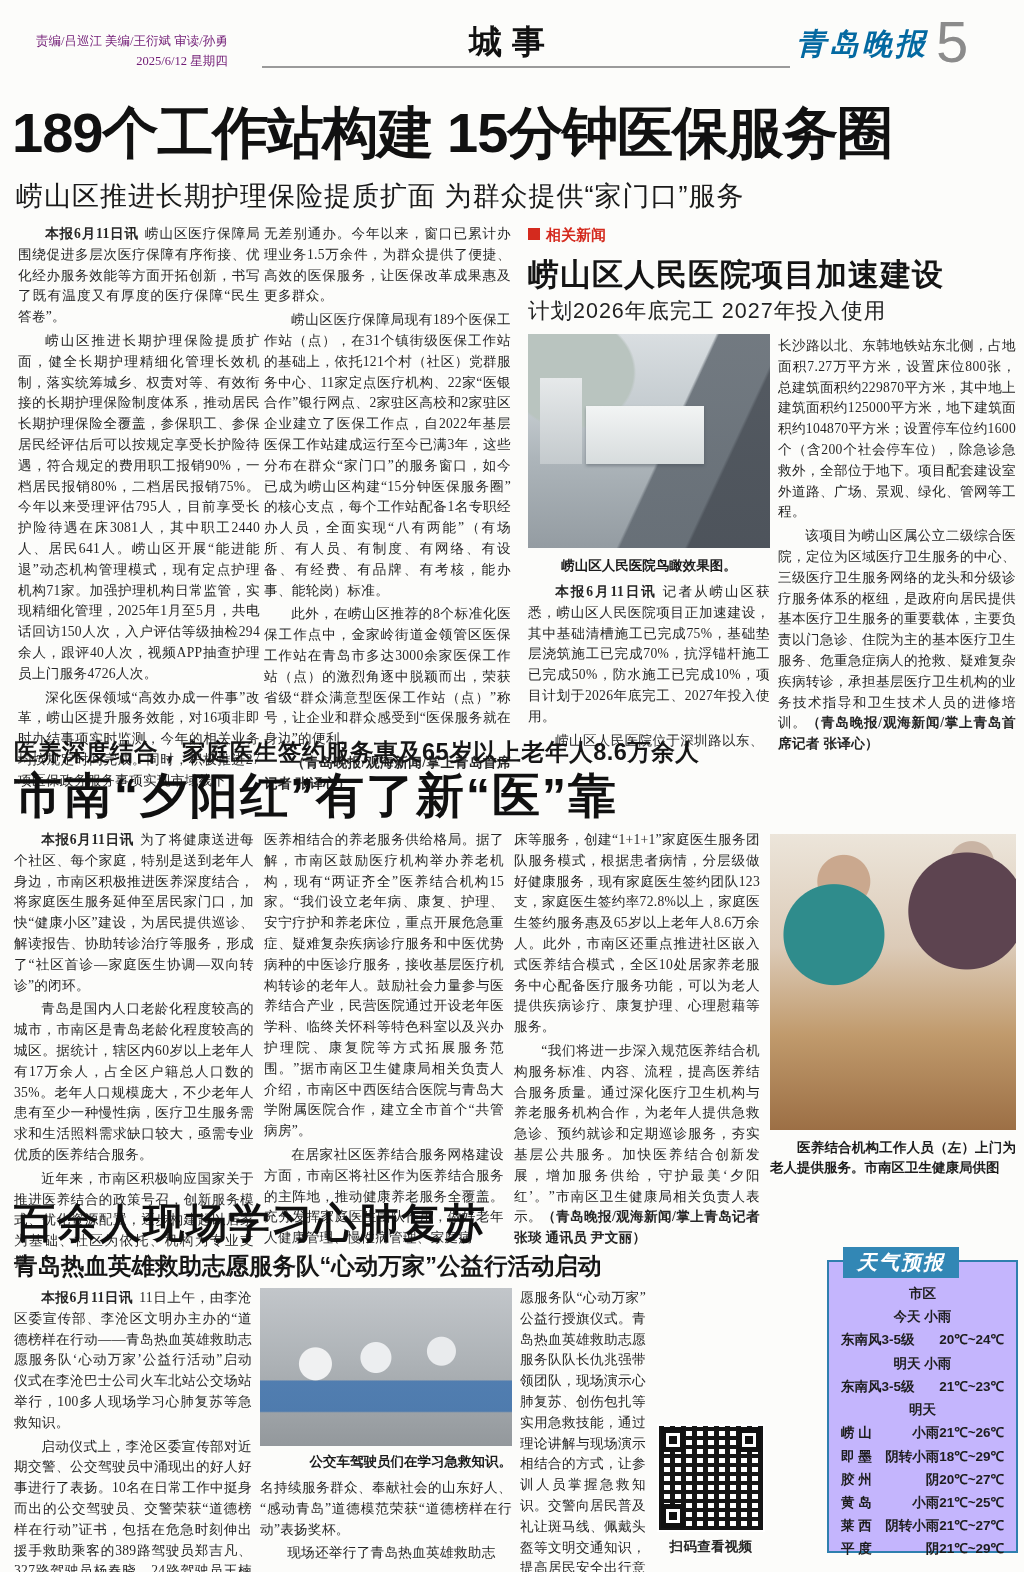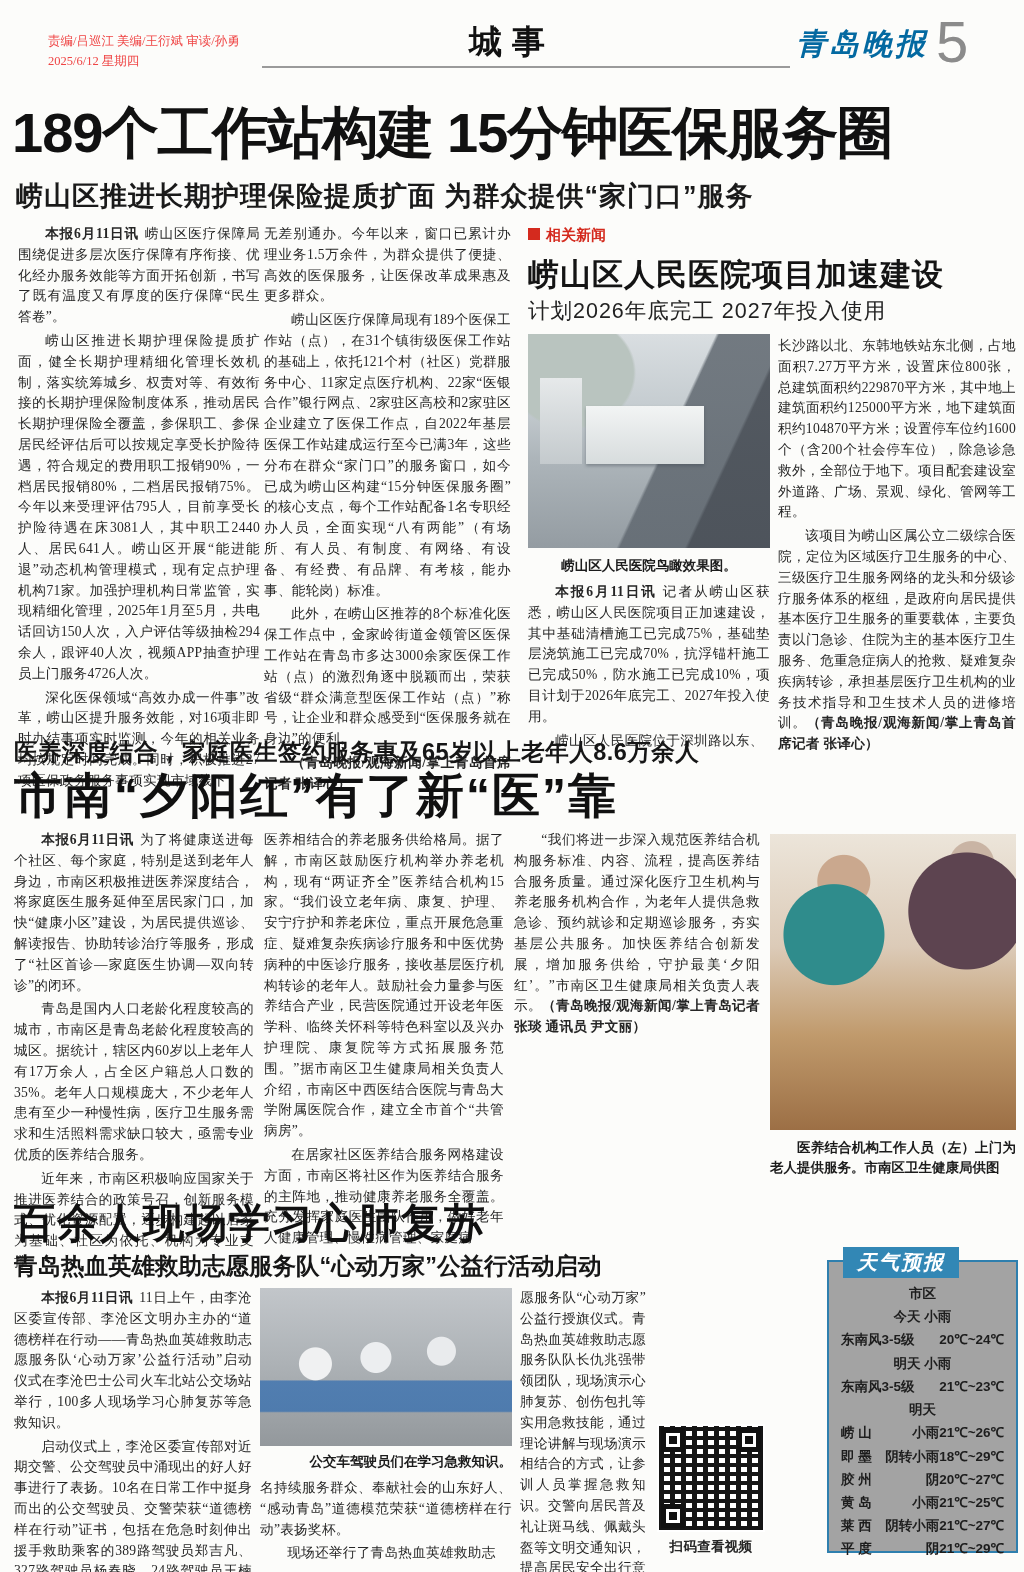--- a/index.html
+++ b/index.html
@@ -1,38 +1,38 @@
 <!DOCTYPE html>
 <html lang="zh"><head>
 <meta charset="utf-8">
 <style>
   html,body{margin:0;padding:0;background:#e8e8e6;}
   .page{position:relative;width:1024px;height:1572px;margin:0 auto;background:#fcfcfa;
         font-family:"Liberation Serif",serif;color:#262626;overflow:hidden;}
   .abs{position:absolute;}
   .sans{font-family:"Liberation Sans",sans-serif;}
   
-  .editors{left:36px;top:31px;font-size:12.5px;color:#ef4444;text-align:left;line-height:1.6;margin-left:12px;}
+  .editors{left:36px;top:31px;font-size:12.5px;color:#701a75;text-align:right;line-height:1.6;}
   .section-title{left:0;width:1024px;top:20px;text-align:center;font-size:33px;font-weight:700;
                  letter-spacing:10px;color:#111;}
   .header-rule{left:262px;top:66px;width:528px;height:2px;background:#9a9a9a;}
   .masthead{left:796px;top:24px;font-size:30px;color:#0369a1;font-weight:700;font-style:italic;
             font-family:"DejaVu Serif",serif;letter-spacing:3px;}
   .page-num{left:936px;top:8px;font-size:58px;color:#8b8b8b;font-weight:500;}
   
   .col{font-size:13.6px;line-height:20.8px;text-align:justify;letter-spacing:0.3px;}
   .col p{margin:0 0 3px 0;}
   .indent{text-indent:2em;}
   .dateline{font-weight:700;margin-right:0.45em;}
   .byline{font-weight:700;}
   .cap{font-weight:700;font-size:13.5px;line-height:1.5;color:#1c1c1c;}
   
   .a1-headline{left:12px;top:96px;width:1004px;font-size:56px;font-weight:900;letter-spacing:-1px;
                white-space:nowrap;color:#111;}
-  .a1-subhead{left:16px;top:178px;font-size:27px;font-weight:700;color:#1a1a1a;letter-spacing:1px;}
+  .a1-subhead{left:16px;top:178px;font-size:27px;font-weight:400;color:#1a1a1a;letter-spacing:1px;}
   .a1-col1{left:18px;top:224px;width:242px;}
   .a1-col2{left:264px;top:224px;width:247px;}
   
   .rel{left:528px;top:226px;width:488px;}
   .rel-tag{color:#d42a1e;font-weight:700;font-size:15px;}
   .rel-tag .sq{display:inline-block;width:12px;height:12px;background:#d42a1e;margin-right:6px;}
   .rel-headline{margin-top:9px;font-size:31px;font-weight:700;color:#141414;letter-spacing:1px;}
   .rel-subhead{margin-top:0;font-size:21.5px;font-weight:500;color:#222;letter-spacing:1px;}
   .rel-photo{position:absolute;left:0;top:108px;width:242px;height:214px;
      background:
@@ -77,21 +77,21 @@
   .qr-float{float:right;width:114px;margin:136px 0 2px 8px;text-align:center;}
   .qr{position:relative;width:104px;height:104px;margin:0 auto;background:#fff;border:2px solid #fff;
       background-image:
         repeating-linear-gradient(0deg,#151515 0 4px,transparent 4px 9px),
         repeating-linear-gradient(90deg,#151515 0 5px,#fff 5px 11px);}
   .qr .f{position:absolute;width:24px;height:24px;background:#fff;border:5px solid #111;box-sizing:border-box;}
   .qr .f::after{content:"";position:absolute;left:3px;top:3px;width:8px;height:8px;background:#111;}
   .qr .f1{left:2px;top:2px;} .qr .f2{right:2px;top:2px;} .qr .f3{left:2px;bottom:2px;}
   .qr-caption{margin-top:5px;font-weight:700;font-size:13.5px;}
   
-  .weather{left:827px;top:1260px;width:191px;height:293px;border:2px solid #2e7fae;background:#a3a3a3;
+  .weather{left:827px;top:1260px;width:191px;height:293px;border:2px solid #2e7fae;background:#c4b5fd;
            box-sizing:border-box;}
   .w-badge{position:absolute;left:14px;top:-15px;background:#3287b5;color:#fff;padding:2px 14px;
            font-size:20px;font-weight:700;font-style:italic;font-family:"DejaVu Serif",serif;
            letter-spacing:2px;}
   .w-body{padding:20px 12px 0 12px;font-size:13.5px;font-weight:600;color:#1d1d1d;
           font-family:"Liberation Sans",sans-serif;line-height:1.72;}
   .w-center{text-align:center;}
   .w-row{display:flex;justify-content:space-between;}
   .w-city{display:flex;}
   .w-city .n{width:44px;} .w-city .c{flex:1;text-align:right;} .w-city .t{text-align:right;}
@@ -146,20 +146,21 @@
   <div class="abs col a2-col1">
     <p class="indent"><b class="dateline">本报6月11日讯</b><span>为了将健康送进每个社区、每个家庭，特别是送到老年人身边，市南区积极推进医养深度结合，将家庭医生服务延伸至居民家门口，加快“健康小区”建设，为居民提供巡诊、解读报告、协助转诊治疗等服务，形成了“社区首诊—家庭医生协调—双向转诊”的闭环。</span></p>
     <p class="indent">青岛是国内人口老龄化程度较高的城市，市南区是青岛老龄化程度较高的城区。据统计，辖区内60岁以上老年人有17万余人，占全区户籍总人口数的35%。老年人口规模庞大，不少老年人患有至少一种慢性病，医疗卫生服务需求和生活照料需求缺口较大，亟需专业优质的医养结合服务。</p>
     <p class="indent">近年来，市南区积极响应国家关于推进医养结合的政策号召，创新服务模式、优化资源配置，逐步构建起以居家为基础、社区为依托、机构为专业支撑、</p>
   </div>
   <div class="abs col a2-col2">
     <p>医养相结合的养老服务供给格局。据了解，市南区鼓励医疗机构举办养老机构，现有“两证齐全”医养结合机构15家。“我们设立老年病、康复、护理、安宁疗护和养老床位，重点开展危急重症、疑难复杂疾病诊疗服务和中医优势病种的中医诊疗服务，接收基层医疗机构转诊的老年人。鼓励社会力量参与医养结合产业，民营医院通过开设老年医学科、临终关怀科等特色科室以及兴办护理院、康复院等方式拓展服务范围。”据市南区卫生健康局相关负责人介绍，市南区中西医结合医院与青岛大学附属医院合作，建立全市首个“共管病房”。</p>
     <p class="indent">在居家社区医养结合服务网格建设方面，市南区将社区作为医养结合服务的主阵地，推动健康养老服务全覆盖。充分发挥家庭医生团队作用，做好老年人健康管理、慢性病管理、家庭病</p>
   </div>
   <div class="abs col a2-col3">
+    <p>床等服务，创建“1+1+1”家庭医生服务团队服务模式，根据患者病情，分层级做好健康服务，现有家庭医生签约团队123支，家庭医生签约率72.8%以上，家庭医生签约服务惠及65岁以上老年人8.6万余人。此外，市南区还重点推进社区嵌入式医养结合模式，全区10处居家养老服务中心配备医疗服务功能，可以为老人提供疾病诊疗、康复护理、心理慰藉等服务。</p>
     <p class="indent"><span>“我们将进一步深入规范医养结合机构服务标准、内容、流程，提高医养结合服务质量。通过深化医疗卫生机构与养老服务机构合作，为老年人提供急救急诊、预约就诊和定期巡诊服务，夯实基层公共服务。加快医养结合创新发展，增加服务供给，守护最美‘夕阳红’。”市南区卫生健康局相关负责人表示。</span><b class="byline">（青岛晚报/观海新闻/掌上青岛记者 张琰 通讯员 尹文丽）</b></p>
   </div>
   <div class="abs a2-photo"></div>
   <div class="abs a3-headline sans">百余人现场学习心肺复苏</div>
 
   <div class="abs a2-caption cap">医养结合机构工作人员（左）上门为老人提供服务。市南区卫生健康局供图</div>
   <div class="abs a3-subhead sans">青岛热血英雄救助志愿服务队“心动万家”公益行活动启动</div>
   <div class="abs col a3-col1">
     <p class="indent"><b class="dateline">本报6月11日讯</b><span>11日上午，由李沧区委宣传部、李沧区文明办主办的“道德榜样在行动——青岛热血英雄救助志愿服务队‘心动万家’公益行活动”启动仪式在李沧巴士公司火车北站公交场站举行，100多人现场学习心肺复苏等急救知识。</span></p>
     <p class="indent">启动仪式上，李沧区委宣传部对近期交警、公交驾驶员中涌现出的好人好事进行了表扬。10名在日常工作中挺身而出的公交驾驶员、交警荣获“道德榜样在行动”证书，包括在危急时刻伸出援手救助乘客的389路驾驶员郑吉凡、327路驾驶员杨春晓、24路驾驶员王楠楠和开辟绿色通道救人的交警赵洪波等人。此外，董述飞、倪绍峰等4</p>

